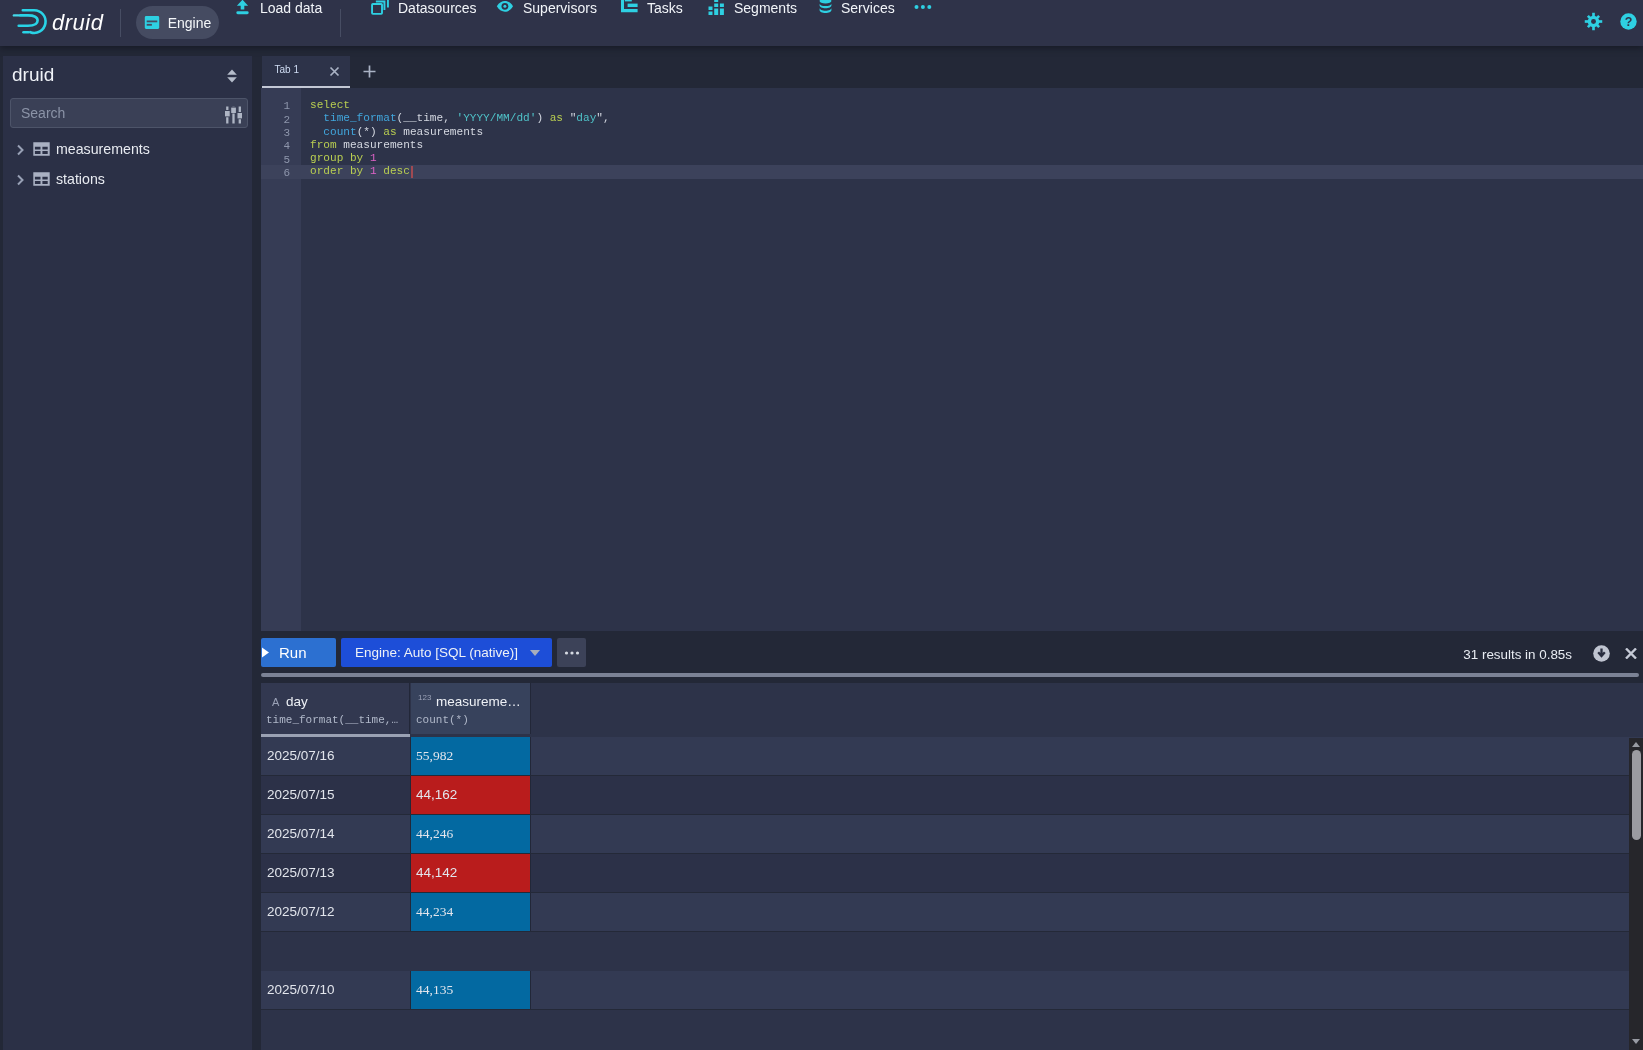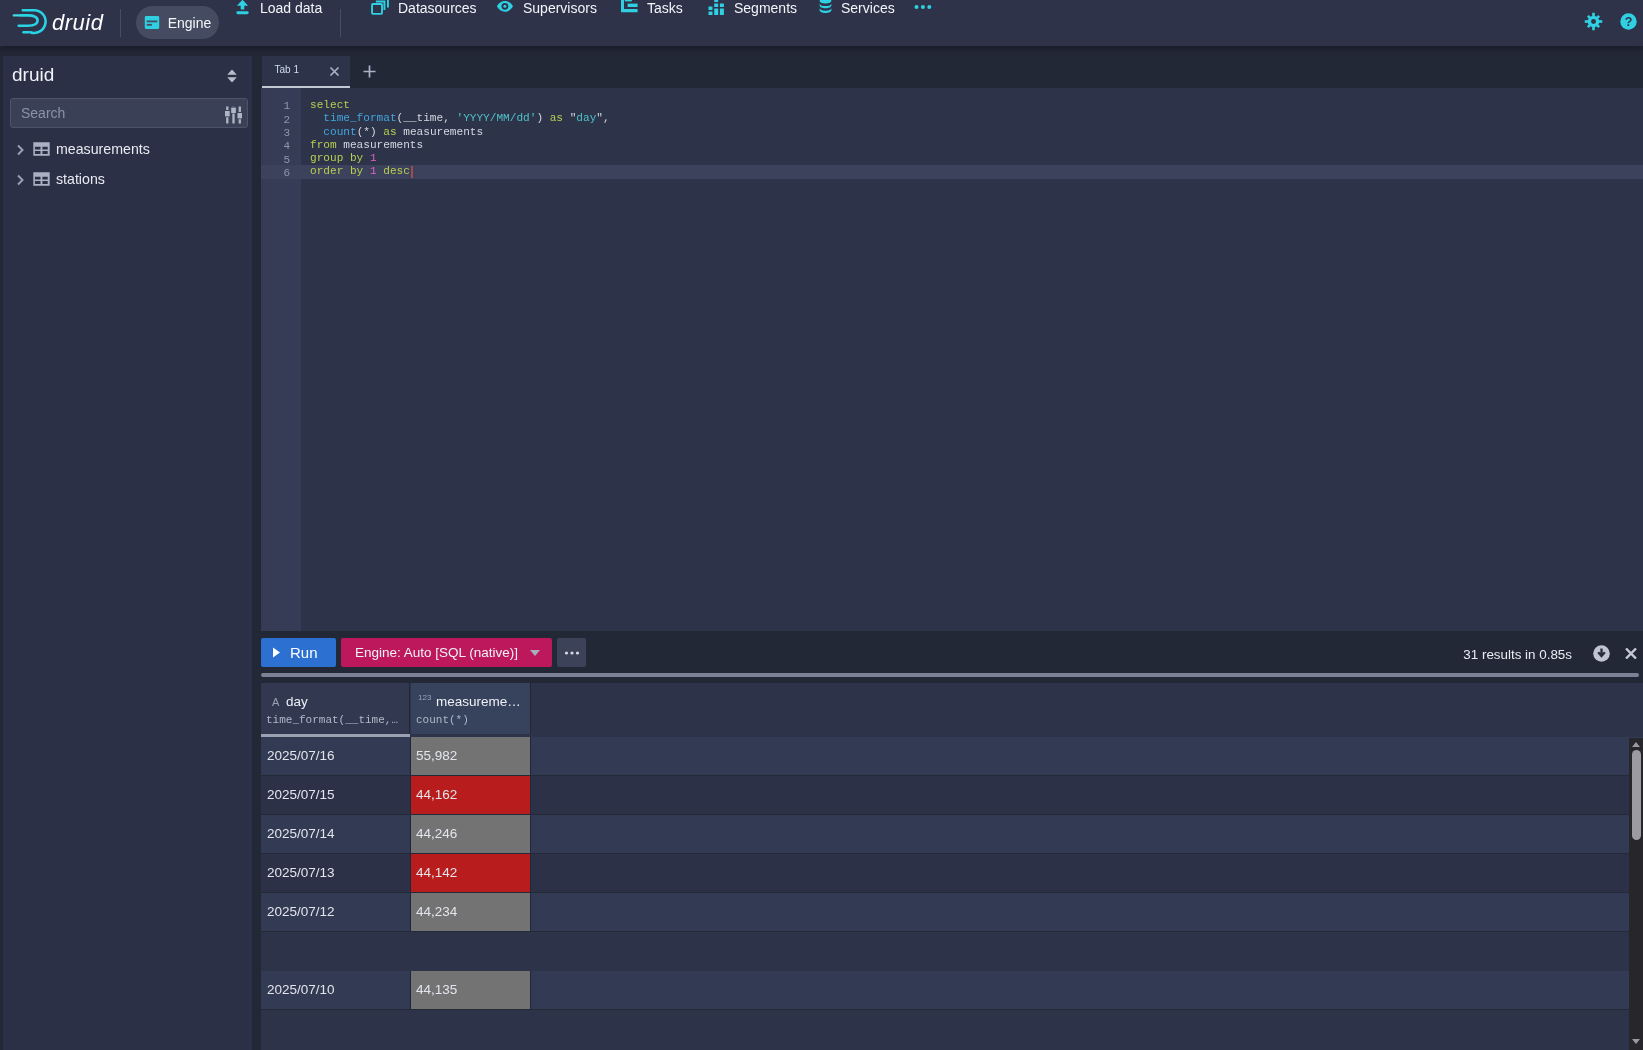--- a/index.html
+++ b/index.html
@@ -41,45 +41,45 @@
         font-family:"Liberation Mono", monospace; font-size:11px; color:#8e96ac; }
   #activeline { position:absolute; left:0; top:77.4px; width:1382px; height:13.3px; background:#3c425b; }
   #code { position:absolute; left:49px; top:0; font-family:"Liberation Mono", monospace;
           font-size:11.1px; line-height:13.28px; white-space:pre; color:#d4d8e1; }
   .cl { position:absolute; left:0; height:13.28px; white-space:pre; }
   .kw { color:#b9ce51; } .fn { color:#41a6dc; } .st { color:#4fc2c8; } .nm { color:#df63c8; }
   #cursor { position:absolute; left:150px; top:77.9px; width:2px; height:12.4px; background:#a04a52; }
 
   
   #runbtn { position:absolute; left:261px; top:638px; width:75px; height:29px; border-radius:2px;
-            background:#2c70d1; display:flex; align-items:center; gap:9px; padding-left:11px;
+            background:#2c70d1; display:flex; align-items:center; gap:9px; 
             color:#fff; font-size:15px; }
   #enginebtn { position:absolute; left:341px; top:638px; width:211px; height:29px; border-radius:2px;
-               background:#be185d; color:#eef1f6; font-size:13.5px; display:flex; align-items:center; }
+               background:#1d4ed8; color:#eef1f6; font-size:13.5px; display:flex; align-items:center; }
   #morebtn { position:absolute; left:557px; top:638px; width:29px; height:29px; border-radius:2px;
              background:#3c4258; display:flex; align-items:center; justify-content:center; }
   #results-info { position:absolute; left:1404px; top:647px; width:168px; text-align:right; font-size:13.4px; color:#e8ecf2; }
 
   
   #splitter { position:absolute; left:261px; top:673px; width:1378px; height:4px; background:#7b8295; border-radius:2px; }
 
   
   #table { position:absolute; left:261px; top:683px; width:1382px; height:367px; background:#2d3349; }
   #thead { position:absolute; left:0; top:0; width:1382px; height:54px; background:#2d3349; }
   #th1 { position:absolute; left:0; top:0; width:149px; height:51px; background:#323850; border-right:1px solid #222738;}
   #th2 { position:absolute; left:150px; top:0; width:120px; height:51px; background:#37425c; border-right:1px solid #222738;}
   #th1under { position:absolute; left:0; top:51px; width:149px; height:3px; background:#9aa1b3; }
   .h-name { position:absolute; top:11px; font-size:13.5px; color:#eef1f6; }
   .h-type { position:absolute; color:#9aa1b6; }
   .h-expr { position:absolute; top:31px; font-family:"Liberation Mono", monospace; font-size:11px; color:#b0b8c9; }
   .trow { position:absolute; left:0; width:1382px; height:39px; border-bottom:1px solid #242938; }
   .trow.odd { background:#333a53; } .trow.even { background:#2c3148; }
   .c1 { position:absolute; left:6px; top:11px; font-size:13.5px; color:#e2e5ec; }
   .c2box { position:absolute; left:150px; top:0; width:120px; height:38px; border-right:1px solid #222738; }
-  .odd .c2box { background:#737373; } .even .c2box { background:#b91c1c; }
+  .odd .c2box { background:#0369a1;font-family:Liberation Serif, serif; } .even .c2box { background:#b91c1c; }
   .c2 { position:absolute; left:5px; top:11px; font-size:13.5px; color:#e2e5ec; }
   .colsep1 { position:absolute; left:149px; top:0; width:1px; height:38px; background:#222738; }
 
   
   #sbar { position:absolute; left:1629px; top:738px; width:14px; height:312px; background:#26262b; }
   #sthumb { position:absolute; left:2.5px; top:12px; width:9px; height:90px; background:#9b9ba1; border-radius:4.5px; }
 </style>
 </head>
 <body>
 

